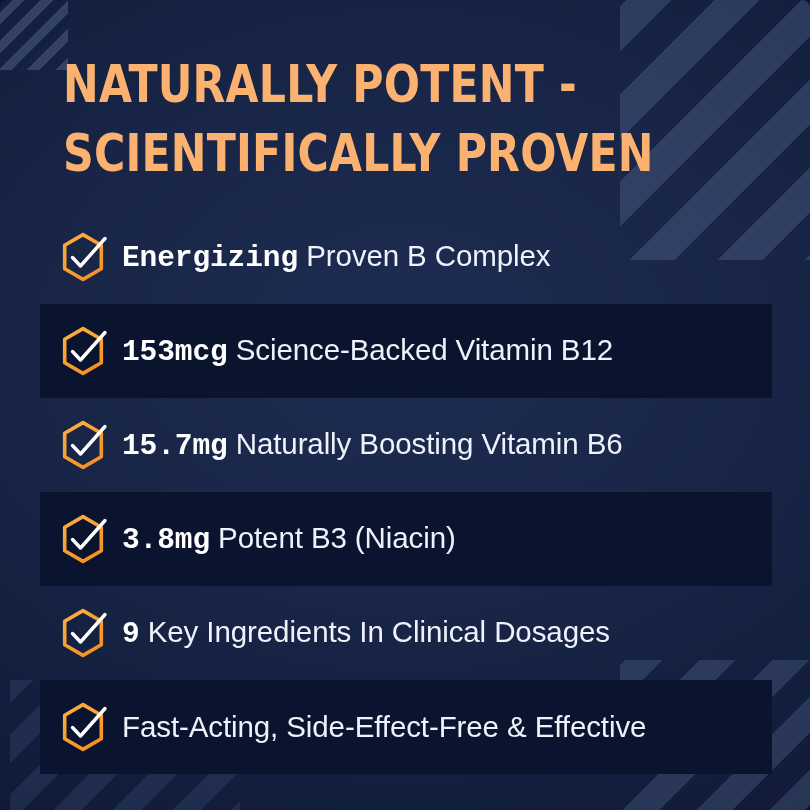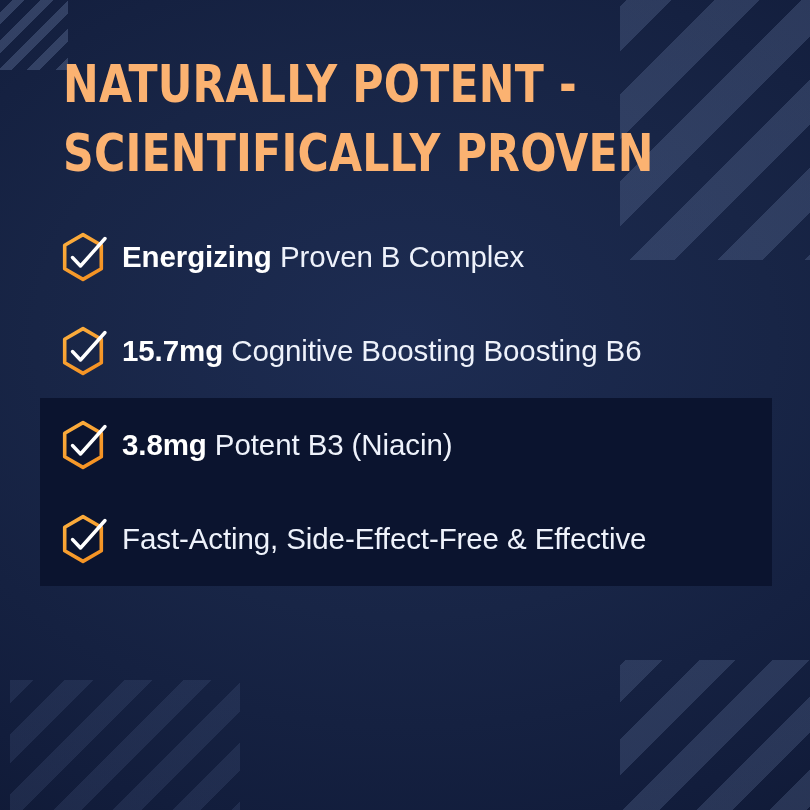--- a/index.html
+++ b/index.html
@@ -14,20 +14,21 @@
     font-family: "Liberation Sans", sans-serif;
   }
 
   #card {
     position: relative;
     width: 810px;
     height: 810px;
     overflow: hidden;
     background:
       radial-gradient(120% 90% at 50% 42%, #1d2c52 0%, #182546 38%, #121d3c 68%, #0c142c 100%);
+    border-radius: 8px;
   }
 
   
   .stripes {
     position: absolute;
     pointer-events: none;
   }
 
   
   #stripes-tl {
@@ -157,20 +158,21 @@
     font-size: 29.5px;
     line-height: 1;
     letter-spacing: -0.1px;
     white-space: nowrap;
     font-family: "Liberation Sans", sans-serif;
     font-weight: 400;
   }
   .row-text .lead {
     font-weight: 700;
     color: #ffffff;
+    font-family: Liberation Mono, monospace;
   }
 </style>
 </head>
 <body>
 
 <div id="card">
 
   <div class="stripes" id="stripes-tl"></div>
   <div class="stripes" id="stripes-tr"></div>
   <div class="stripes" id="stripes-br"></div>
@@ -188,50 +190,80 @@
                 <stop offset="0%" stop-color="#fcb040"></stop>
                 <stop offset="100%" stop-color="#f59324"></stop>
               </linearGradient>
             </defs>
             <path d="M23 2.6 L41.3 13.3 L41.3 36.7 L23 47.4 L4.7 36.7 L4.7 13.3 Z" fill="none" stroke="url(#hexgrad0)" stroke-width="3.6" stroke-linejoin="round"></path>
             <path d="M12.5 25.5 L20.5 34 L45 6.5" fill="none" stroke="#ffffff" stroke-width="3.4" stroke-linecap="round" stroke-linejoin="round"></path>
           </svg>
         </span>
         <span class="row-text"><span class="lead">Energizing</span><span class="rest"> Proven B Complex</span></span>
       </li>
+      <li class="feature-row banded">
+        <span class="row-icon">
+          <svg viewBox="0 0 46 50">
+            <defs>
+              <linearGradient id="hexgrad1" x1="0" y1="0" x2="0.6" y2="1">
+                <stop offset="0%" stop-color="#fcb040"></stop>
+                <stop offset="100%" stop-color="#f59324"></stop>
+              </linearGradient>
+            </defs>
+            <path d="M23 2.6 L41.3 13.3 L41.3 36.7 L23 47.4 L4.7 36.7 L4.7 13.3 Z" fill="none" stroke="url(#hexgrad1)" stroke-width="3.6" stroke-linejoin="round"></path>
+            <path d="M12.5 25.5 L20.5 34 L45 6.5" fill="none" stroke="#ffffff" stroke-width="3.4" stroke-linecap="round" stroke-linejoin="round"></path>
+          </svg>
+        </span>
+        <span class="row-text"><span class="lead">153mcg</span><span class="rest"> Science-Backed Vitamin B12</span></span>
+      </li>
       <li class="feature-row">
         <span class="row-icon">
           <svg viewBox="0 0 46 50">
             <defs>
               <linearGradient id="hexgrad2" x1="0" y1="0" x2="0.6" y2="1">
                 <stop offset="0%" stop-color="#fcb040"></stop>
                 <stop offset="100%" stop-color="#f59324"></stop>
               </linearGradient>
             </defs>
             <path d="M23 2.6 L41.3 13.3 L41.3 36.7 L23 47.4 L4.7 36.7 L4.7 13.3 Z" fill="none" stroke="url(#hexgrad2)" stroke-width="3.6" stroke-linejoin="round"></path>
             <path d="M12.5 25.5 L20.5 34 L45 6.5" fill="none" stroke="#ffffff" stroke-width="3.4" stroke-linecap="round" stroke-linejoin="round"></path>
           </svg>
         </span>
-        <span class="row-text"><span class="lead">15.7mg</span><span class="rest"> Cognitive Boosting Boosting B6</span></span>
+        <span class="row-text"><span class="lead">15.7mg</span><span class="rest"> Naturally Boosting Vitamin B6</span></span>
       </li>
       <li class="feature-row banded">
         <span class="row-icon">
           <svg viewBox="0 0 46 50">
             <defs>
               <linearGradient id="hexgrad3" x1="0" y1="0" x2="0.6" y2="1">
                 <stop offset="0%" stop-color="#fcb040"></stop>
                 <stop offset="100%" stop-color="#f59324"></stop>
               </linearGradient>
             </defs>
             <path d="M23 2.6 L41.3 13.3 L41.3 36.7 L23 47.4 L4.7 36.7 L4.7 13.3 Z" fill="none" stroke="url(#hexgrad3)" stroke-width="3.6" stroke-linejoin="round"></path>
             <path d="M12.5 25.5 L20.5 34 L45 6.5" fill="none" stroke="#ffffff" stroke-width="3.4" stroke-linecap="round" stroke-linejoin="round"></path>
           </svg>
         </span>
         <span class="row-text"><span class="lead">3.8mg</span><span class="rest"> Potent B3 (Niacin)</span></span>
       </li>
+      <li class="feature-row">
+        <span class="row-icon">
+          <svg viewBox="0 0 46 50">
+            <defs>
+              <linearGradient id="hexgrad4" x1="0" y1="0" x2="0.6" y2="1">
+                <stop offset="0%" stop-color="#fcb040"></stop>
+                <stop offset="100%" stop-color="#f59324"></stop>
+              </linearGradient>
+            </defs>
+            <path d="M23 2.6 L41.3 13.3 L41.3 36.7 L23 47.4 L4.7 36.7 L4.7 13.3 Z" fill="none" stroke="url(#hexgrad4)" stroke-width="3.6" stroke-linejoin="round"></path>
+            <path d="M12.5 25.5 L20.5 34 L45 6.5" fill="none" stroke="#ffffff" stroke-width="3.4" stroke-linecap="round" stroke-linejoin="round"></path>
+          </svg>
+        </span>
+        <span class="row-text"><span class="lead">9</span><span class="rest"> Key Ingredients In Clinical Dosages</span></span>
+      </li>
       <li class="feature-row banded">
         <span class="row-icon">
           <svg viewBox="0 0 46 50">
             <defs>
               <linearGradient id="hexgrad5" x1="0" y1="0" x2="0.6" y2="1">
                 <stop offset="0%" stop-color="#fcb040"></stop>
                 <stop offset="100%" stop-color="#f59324"></stop>
               </linearGradient>
             </defs>
             <path d="M23 2.6 L41.3 13.3 L41.3 36.7 L23 47.4 L4.7 36.7 L4.7 13.3 Z" fill="none" stroke="url(#hexgrad5)" stroke-width="3.6" stroke-linejoin="round"></path>

